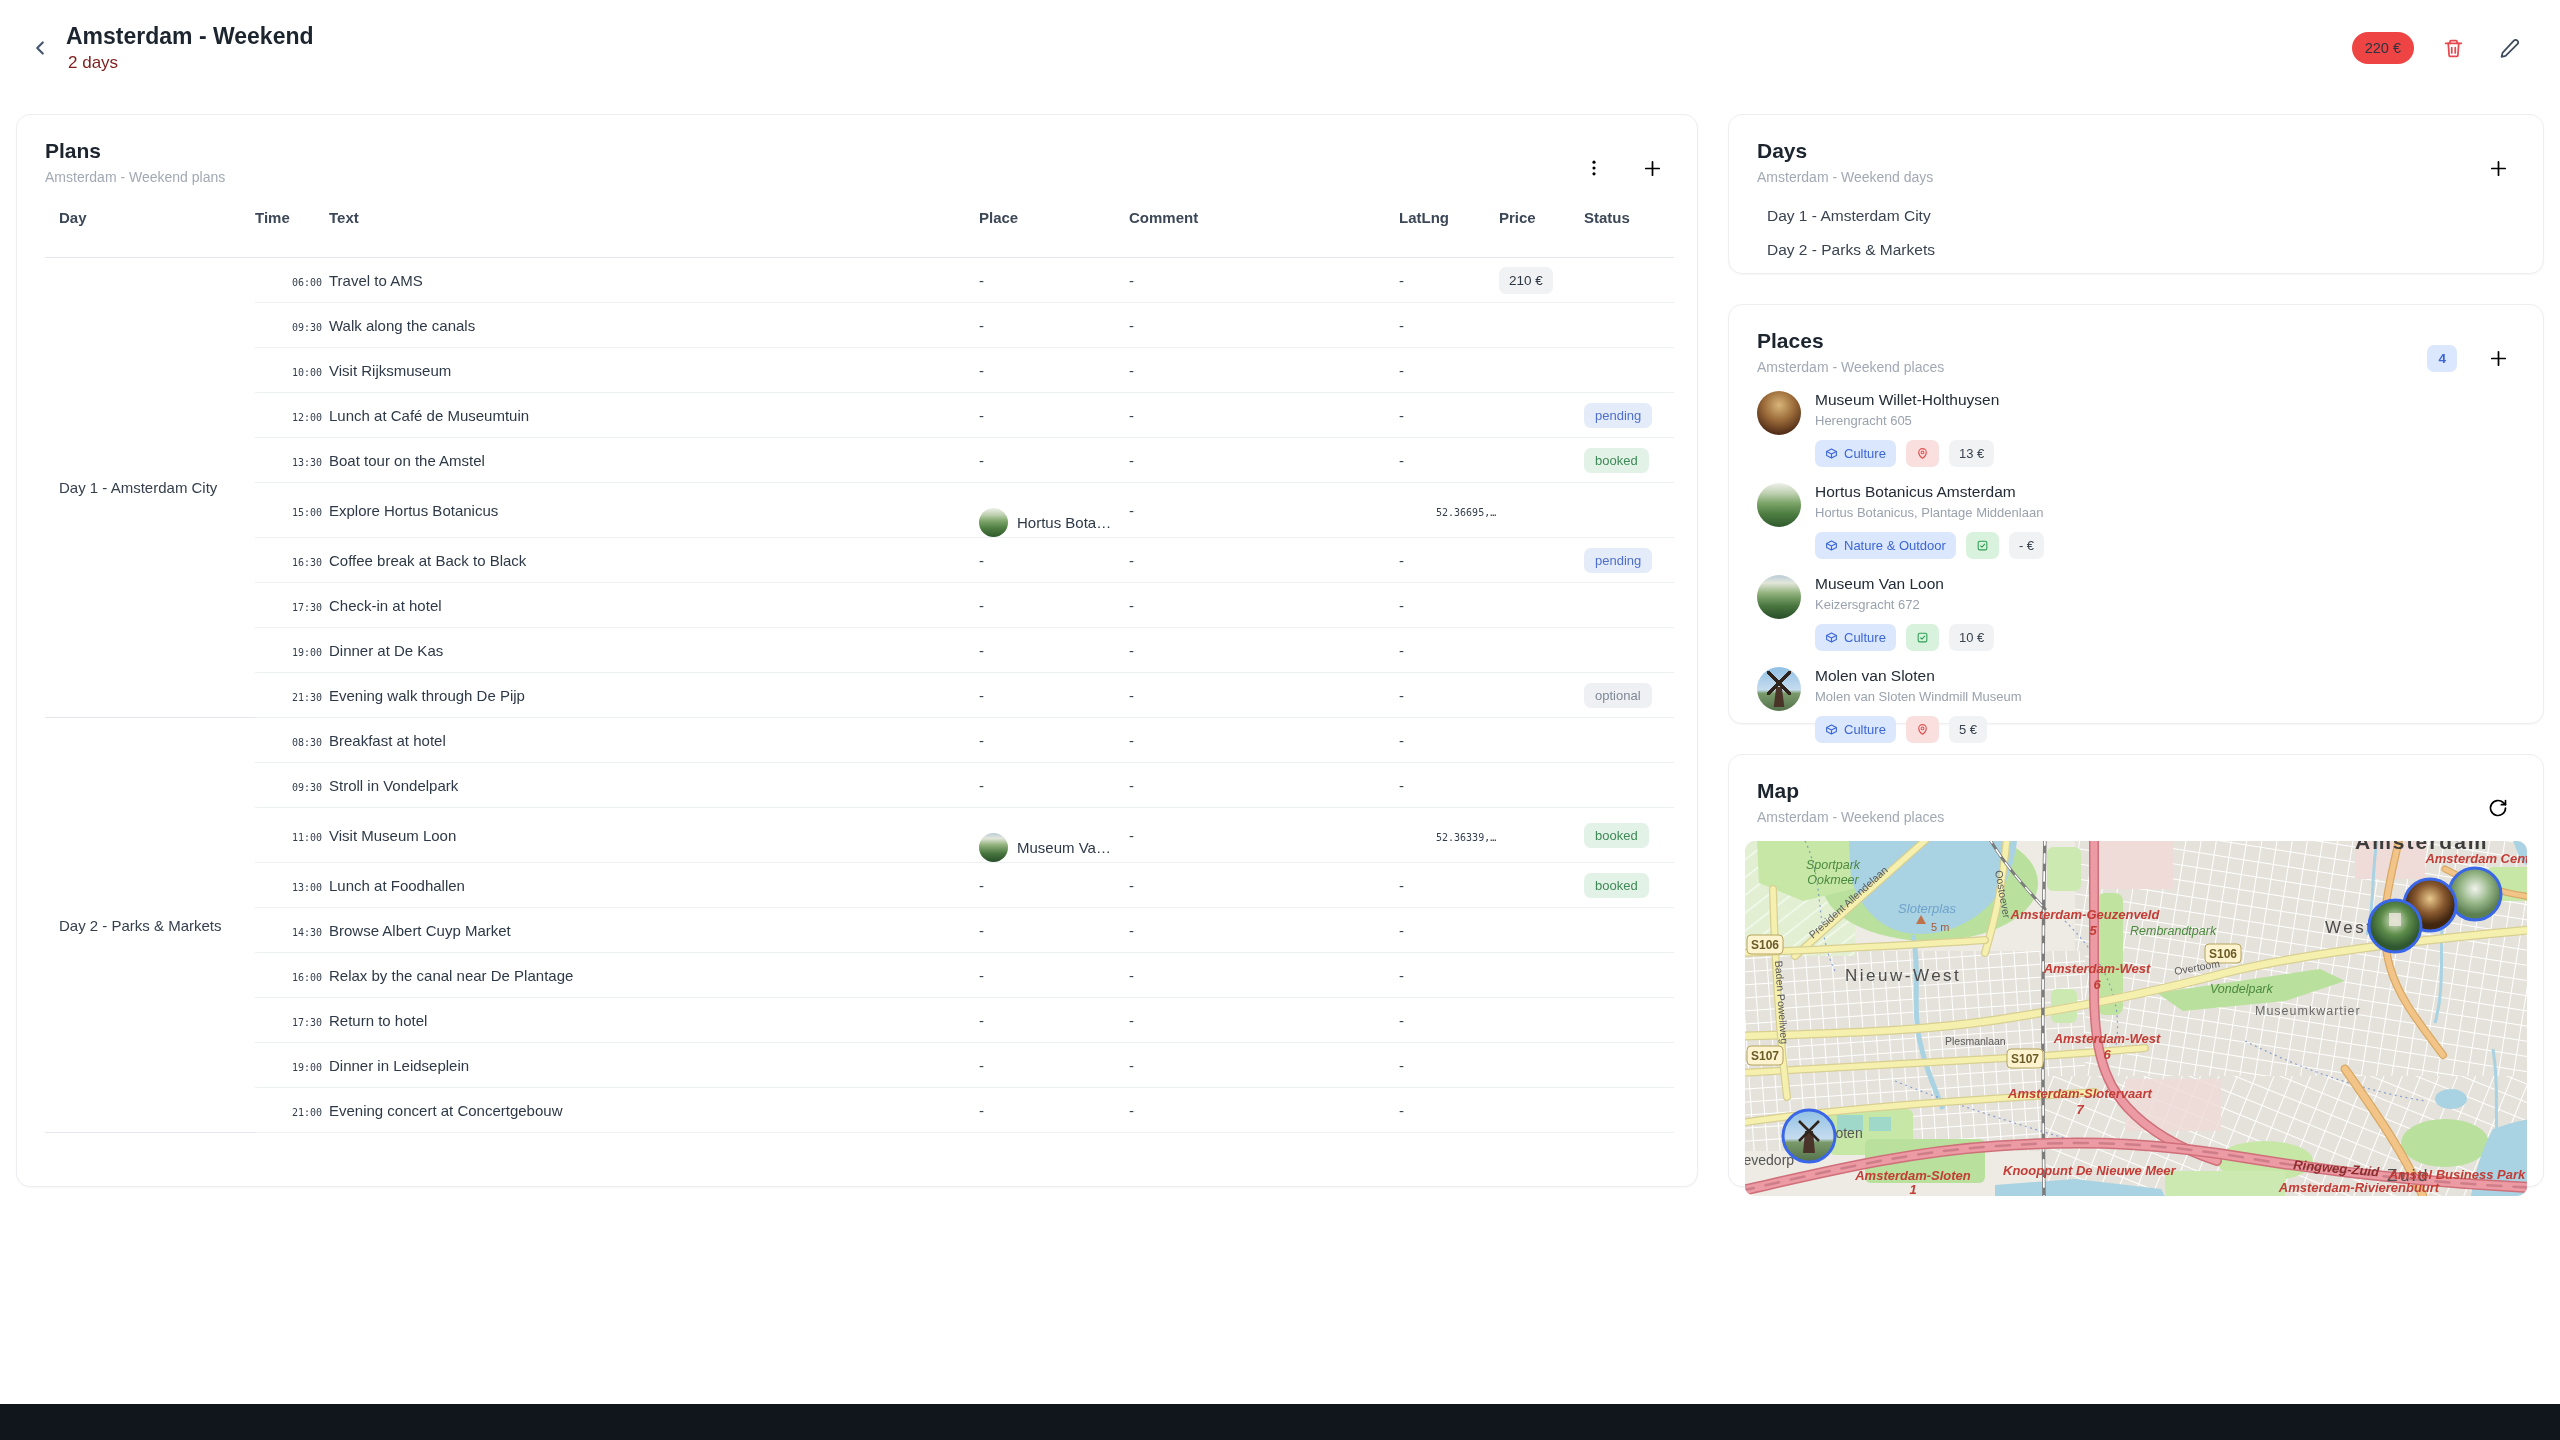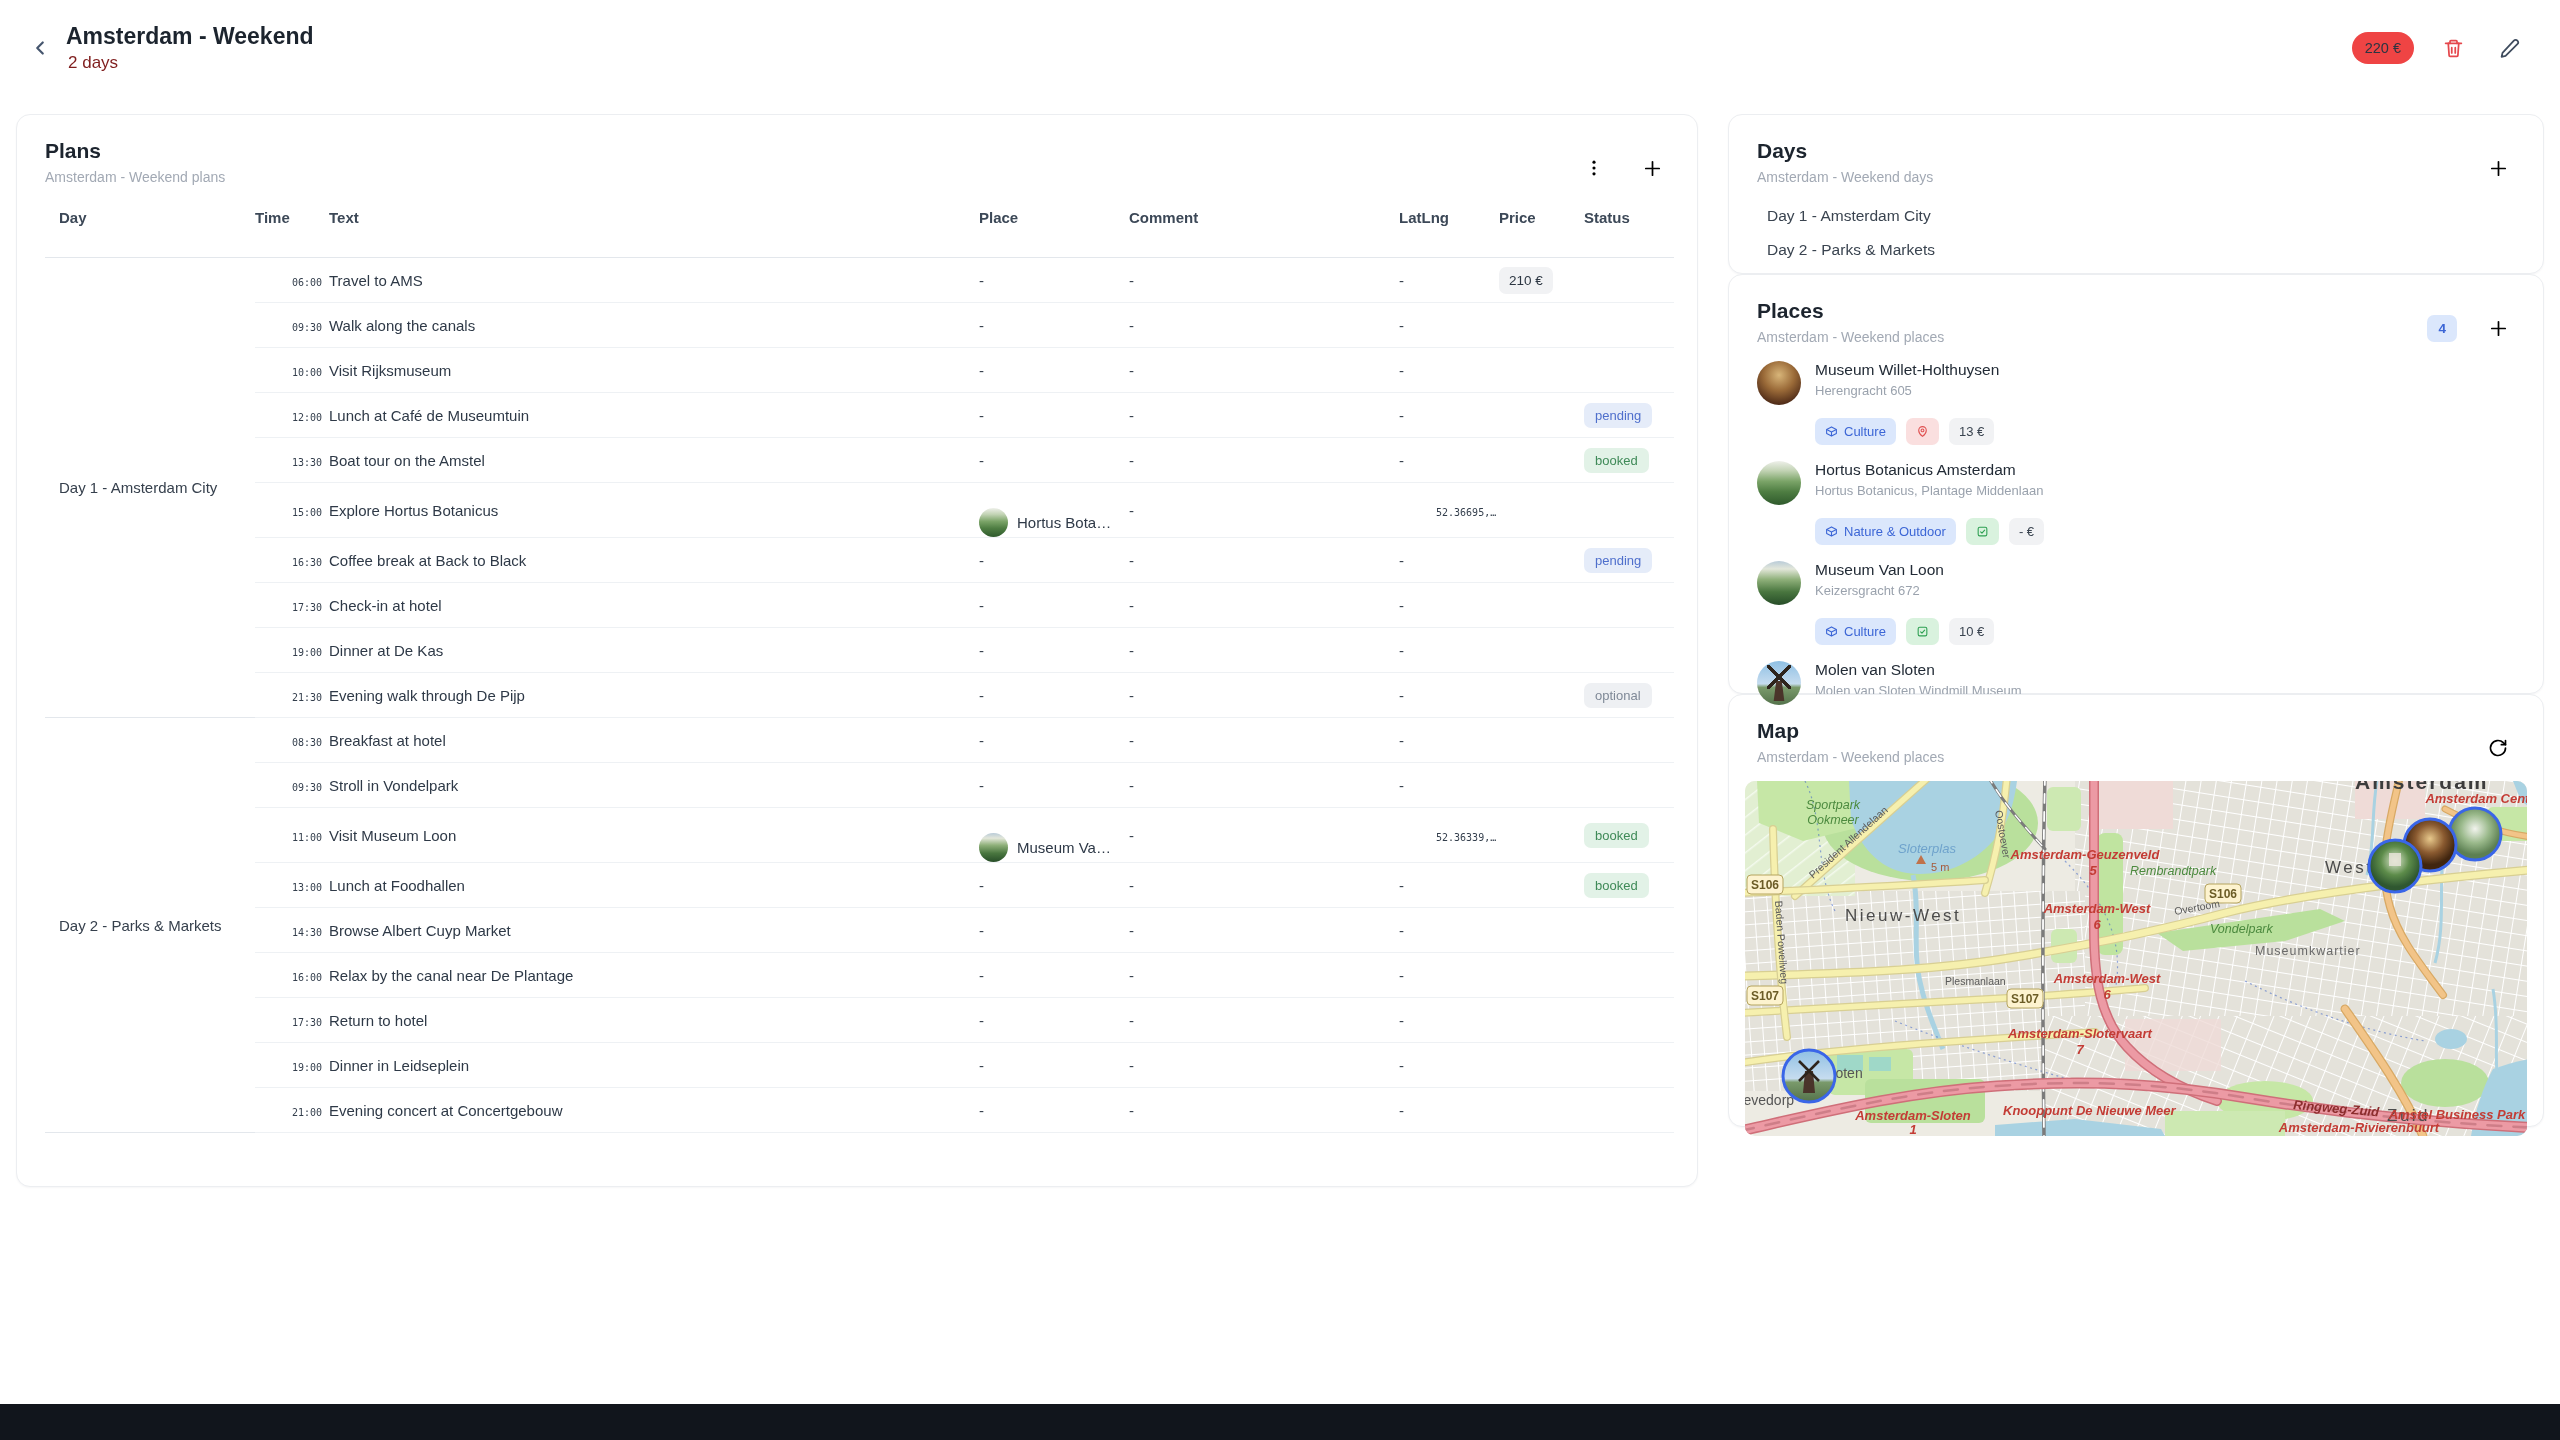--- a/index.html
+++ b/index.html
@@ -46,42 +46,42 @@
   .dash { color:#3a4450; }
   .pill { display:inline-block; background:#f1f2f4; border-radius:7px; padding:6px 10px; font-size:13.5px; color:#2c3642; }
   .badge { display:inline-block; font-size:13px; font-weight:500; padding:6px 11px; border-radius:7px; line-height:1; }
   .badge-pending  { background:#e5ecf9; color:#4f6fcc; }
   .badge-booked   { background:#e2f2e7; color:#3f8a58; }
   .badge-optional { background:#eef0f3; color:#7f8997; }
   .place-chip { display:flex; align-items:center; gap:9px;margin-top:25px; }
   .thumb { width:29px; height:29px; border-radius:50%; flex:none; }
 
   
-  .right-col { width:816px; display:flex; flex-direction:column; }
+  .right-col { width:816px; display:flex; flex-direction:column; gap:30px; }
   .days-card { height:160px; padding:24px 28px; }
   .days-list { margin-top:14px; }
   .day-item { font-size:15.5px; color:#3a4450; padding:8px 10px; border-radius:8px; }
 
   .places-card { height:420px; padding:24px 28px 12px; }
   .count-pill { background:#dbe7fc; color:#3c66d6; border-radius:7px; padding:6px 11px; font-size:13.5px; font-weight:600; }
   .places-list { margin-top:16px; }
   .place-item { display:flex; gap:14px; margin-bottom:16px; }
   .photo { width:44px; height:44px; border-radius:50%; flex:none; position:relative; overflow:hidden; }
   .photo-willet  { background:radial-gradient(circle at 50% 32%, #d8b579 0%, #9a6a38 42%, #55301a 76%, #2f1a0e 100%); }
   .photo-hortus  { background:linear-gradient(180deg,#eef0ea 0%,#c2d3b4 22%,#7ba468 46%,#4e7d42 70%,#2f5a2c 100%); }
   .photo-vanloon { background:linear-gradient(180deg,#b9cbd8 0%,#e3e7da 18%,#8fb07a 42%,#49763f 70%,#274d28 100%); }
   .photo-molen   { background:linear-gradient(180deg,#8fc0e4 0%,#c6dcef 52%,#7a9a6b 60%,#54724b 100%); }
   .photo-molen::before { content:""; position:absolute; left:50%; bottom:4px; width:14px; height:20px;
       transform:translateX(-50%); background:#4a342a; clip-path:polygon(12% 100%,88% 100%,70% 0,30% 0); }
   .photo-molen::after { content:""; position:absolute; left:50%; top:4px; width:24px; height:24px; transform:translateX(-50%);
       background:linear-gradient(45deg,transparent 45%,#2e241c 45%,#2e241c 55%,transparent 55%),
                  linear-gradient(-45deg,transparent 45%,#2e241c 45%,#2e241c 55%,transparent 55%); }
   .place-name { font-size:15.5px; font-weight:500; color:#222b36; }
   .place-addr { font-size:13px; color:#9aa2ad; margin-top:4px; }
-  .place-badges { display:flex; align-items:center; gap:10px; margin-top:20px; }
+  .place-badges { display:flex; align-items:center; gap:10px; margin-top:12px; }
   .pbadge { display:inline-flex; align-items:center; gap:6px; height:27px; padding:0 10px;
             border-radius:7px; font-size:13px; font-weight:500; line-height:1; }
   .pbadge-cat   { background:#dbe7fc; color:#3c66d6; }
   .pbadge-pin   { background:#fadfdf; color:#e05252; }
   .pbadge-check { background:#d9f2de; color:#2ea052; }
   .pbadge-price { background:#f1f2f4; color:#3a4450; }
 
   .map-card { height:433px; padding:0; }
   .map-card .card-head { padding:24px 28px 0; }
   .map-wrap { margin:16px 16px 0; height:355px; border-radius:10px; overflow:hidden; }

